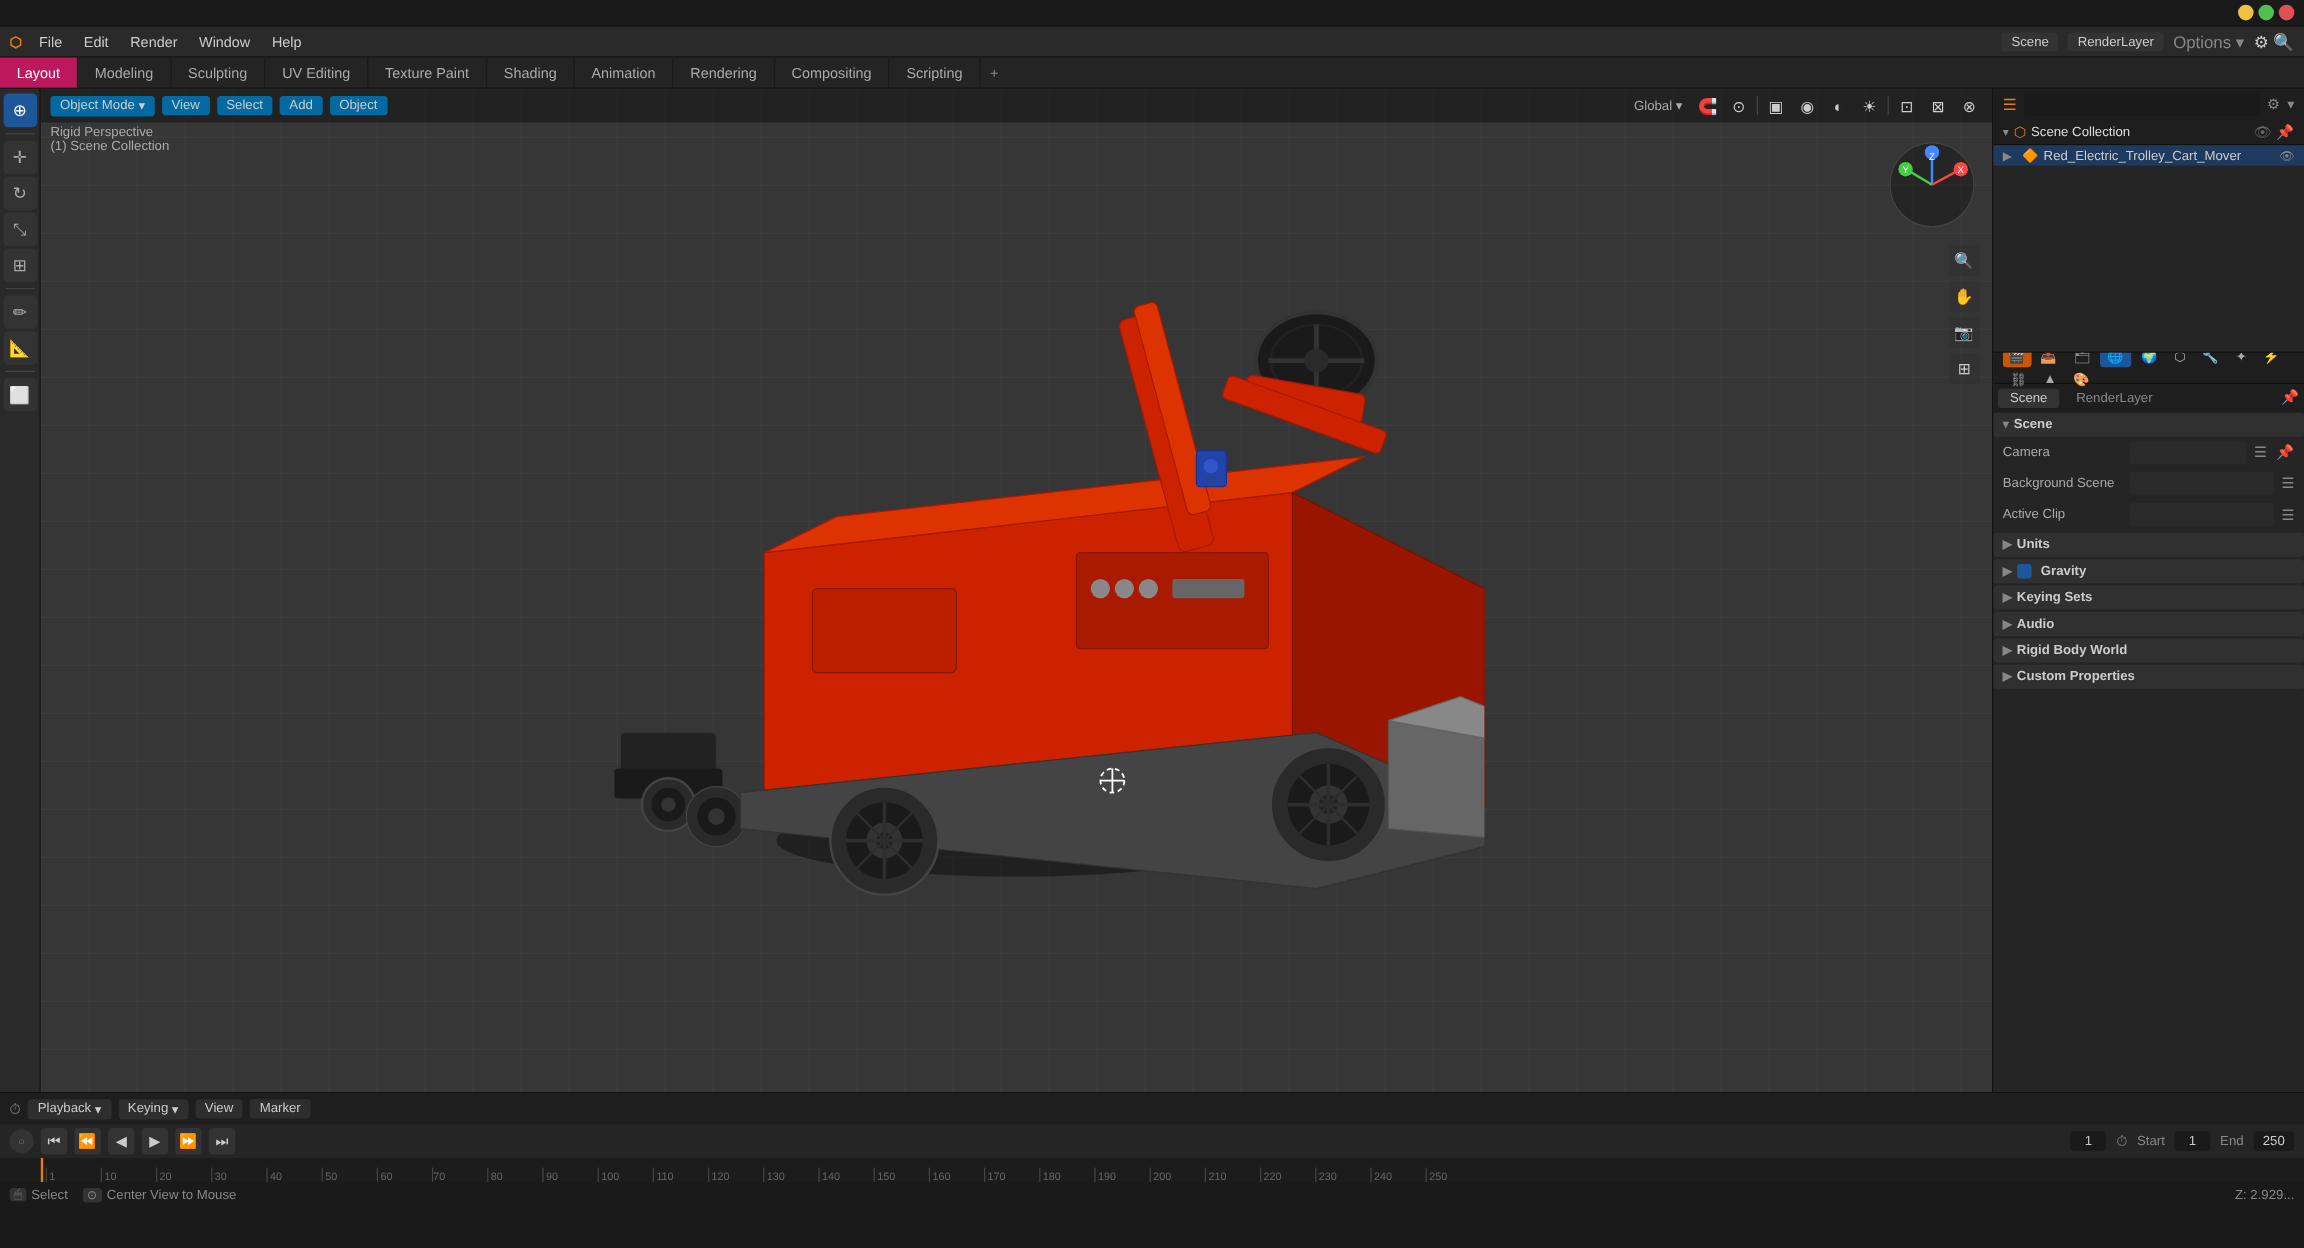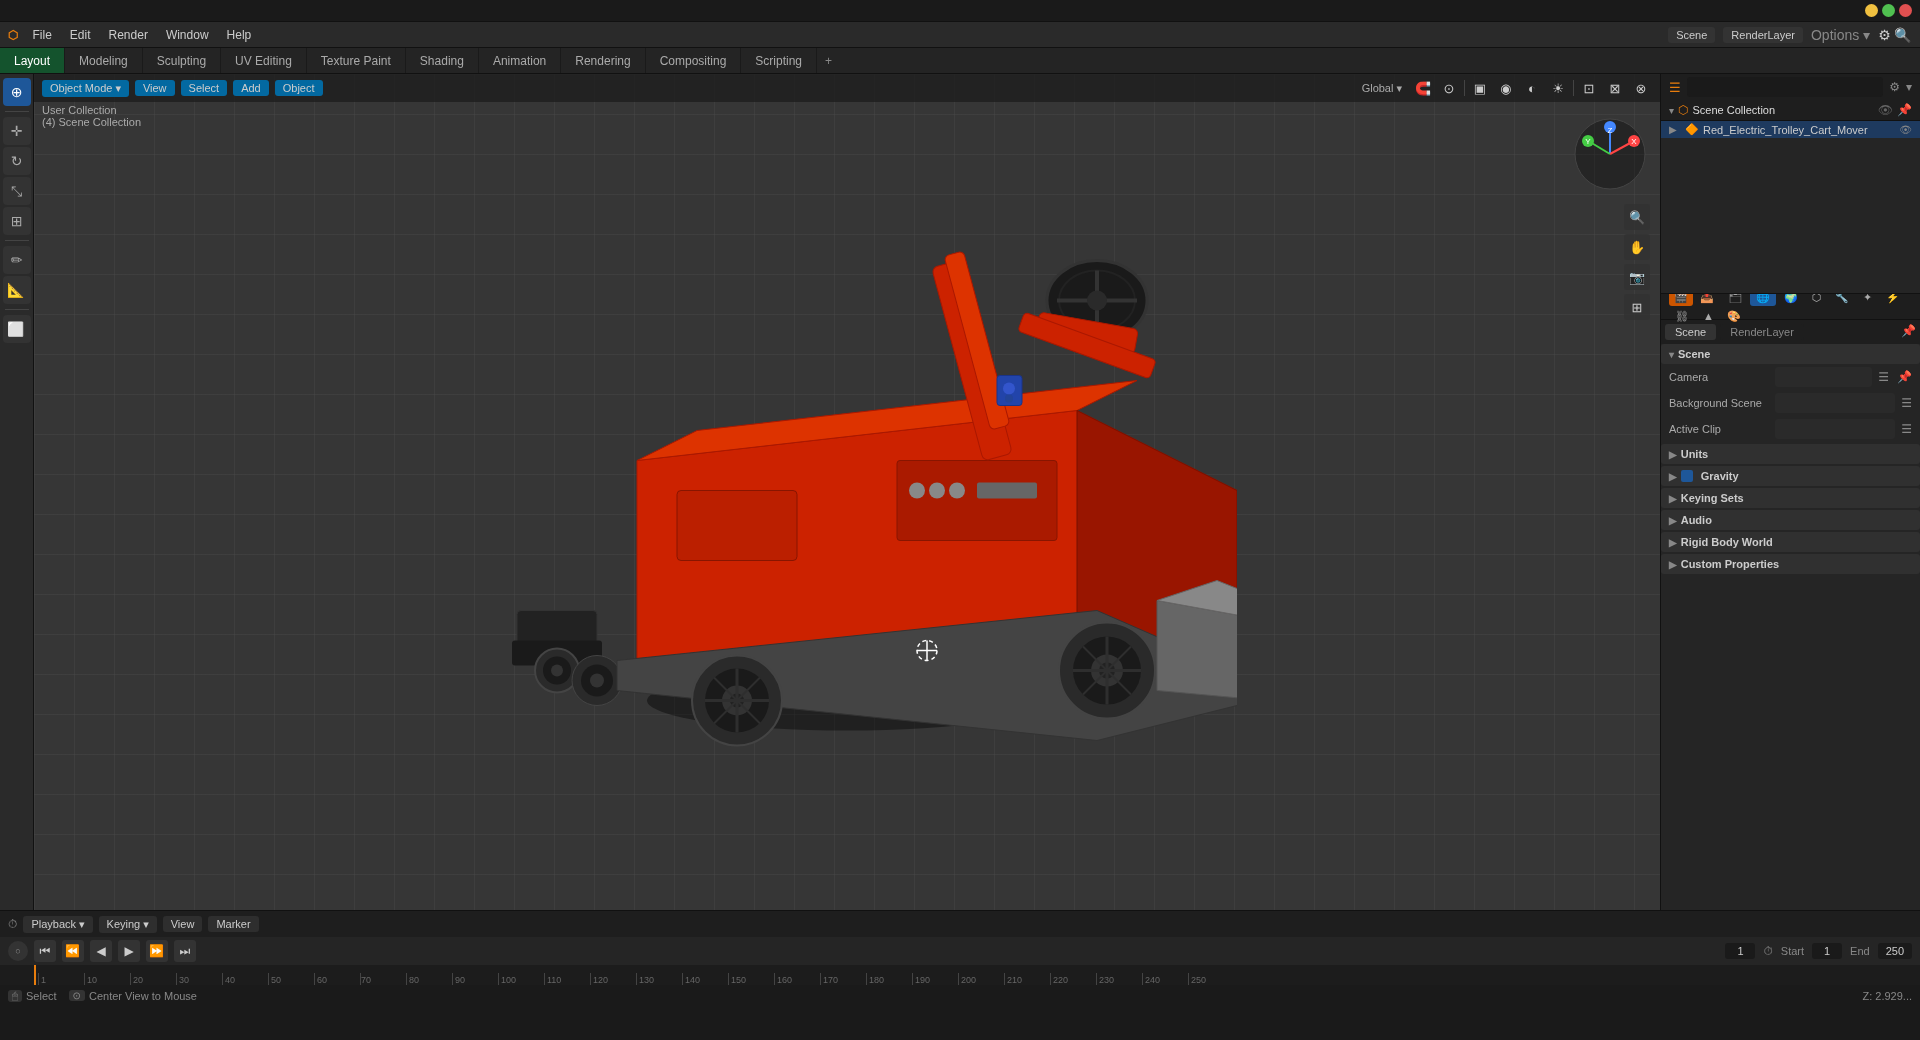--- a/index.html
+++ b/index.html
@@ -75,21 +75,21 @@
       padding: 4px 14px;
       font-size: 12px;
       color: #aaa;
       cursor: pointer;
       border-right: 1px solid #1a1a1a;
       height: 100%;
       display: flex;
       align-items: center;
     }
     .workspace-tab.active {
-      background: #14532d;
+      background: #be185d;
       color: #fff;
       text-align: center;
     }
     .tab-add {
       padding: 4px 8px;
       color: #888;
       cursor: pointer;
     }
 
     
@@ -555,22 +555,22 @@
         <div class="vp-icon-btn">◐</div>
         <div class="vp-icon-btn">☀</div>
         <div style="width:1px; height:16px; background:#444;"></div>
         <div class="vp-icon-btn">⊡</div>
         <div class="vp-icon-btn">⊠</div>
         <div class="vp-icon-btn">⊗</div>
       </div>
     </div>
 
     <div id="viewport-breadcrumb">
-      <div class="breadcrumb-line">User Collection</div>
-      <div class="breadcrumb-line">(4) Scene Collection</div>
+      <div class="breadcrumb-line">Rigid Perspective</div>
+      <div class="breadcrumb-line">(1) Scene Collection</div>
     </div>
 
     <div id="scene-object">
       <svg id="scene-svg" viewBox="0 0 780 620">
 
         <ellipse cx="390" cy="520" rx="200" ry="30" fill="rgba(0,0,0,0.4)"></ellipse>
 
         <g>
           <rect x="60" y="430" width="80" height="50" rx="4" fill="#222" stroke="#333" stroke-width="1"></rect>
           <rect x="55" y="460" width="90" height="25" rx="3" fill="#1a1a1a"></rect>

